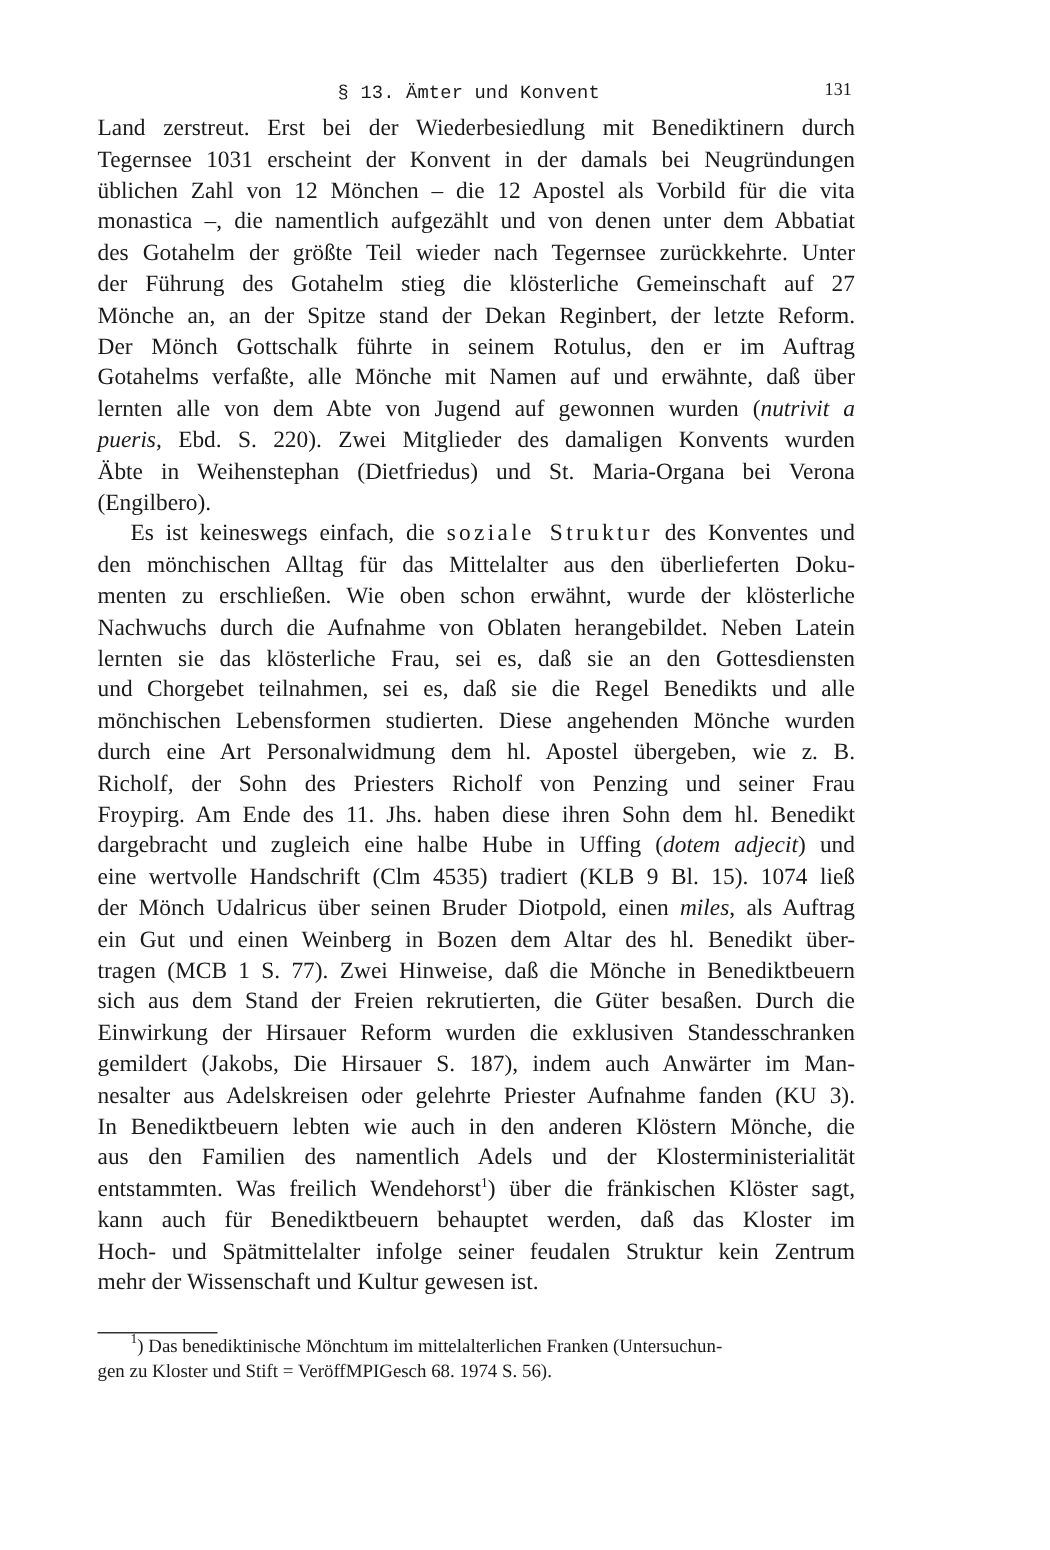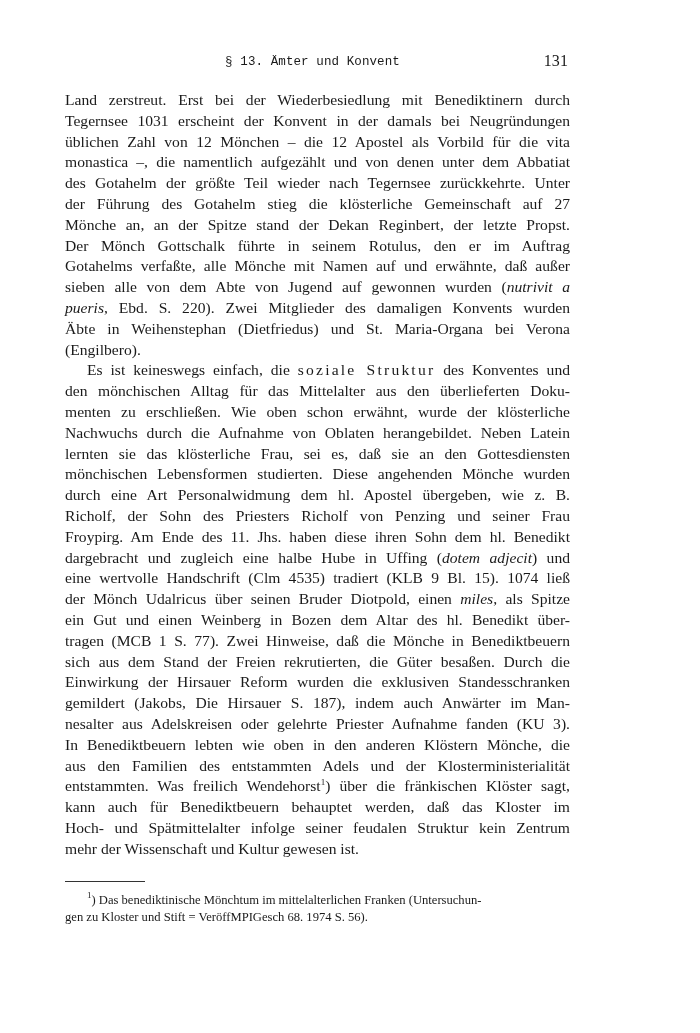--- a/index.html
+++ b/index.html
@@ -7,38 +7,36 @@
   .page {
     position: absolute; left: 65px; top: 52px; width: 505px;
     font-family: "Liberation Serif", "DejaVu Serif", serif;
     color: #1a1a1a;
   }
   .running-head {
     position: relative; height: 24px;
     font-size: 12.5px; letter-spacing: 0.1px;
   }
   .running-head .title { position: absolute; left: 0; right: 10px; text-align: center; top: 3px; font-family: Liberation Mono, monospace; }
-  .running-head .pageno { position: absolute; right: 2px; top: 0px; font-size: 16px; }
+  .running-head .pageno { position: absolute; right: 2px; top: 0px; font-size: 12px; }
   .body {
-    margin-top: 14px;
     font-size: 15.6px; line-height: 20.8px;
     text-align: justify; hyphens: manual;
   }
   .body p { margin: 0; }
   .line { display: block; text-align: justify; text-align-last: justify; white-space: nowrap; overflow: visible; }
   .line.last { text-align-last: left; }
   .spaced { letter-spacing: 2.2px; }
   em { font-style: italic; }
   sup { font-size: 9px; line-height: 0; vertical-align: 6px; }
   .footrule {
     width: 80px; height: 0; border-top: 1px solid #333;
     margin-top: 22px;
   }
   .footnote {
-    margin-top: 10px;
     font-size: 12.6px; line-height: 17px;
   }
   .footnote .fline { display: block; white-space: nowrap; }
   .footnote .fline.first { padding-left: 22px; }
 </style>
 </head>
 <body>
 
 <div class="page">
 
@@ -49,50 +47,51 @@
 
   <div class="body">
 
     <p>
       <span class="line">Land zerstreut. Erst bei der Wiederbesiedlung mit Benediktinern durch</span>
       <span class="line">Tegernsee 1031 erscheint der Konvent in der damals bei Neugründungen</span>
       <span class="line">üblichen Zahl von 12 Mönchen – die 12 Apostel als Vorbild für die vita</span>
       <span class="line">monastica –, die namentlich aufgezählt und von denen unter dem Abbatiat</span>
       <span class="line">des Gotahelm der größte Teil wieder nach Tegernsee zurückkehrte. Unter</span>
       <span class="line">der Führung des Gotahelm stieg die klösterliche Gemeinschaft auf 27</span>
-      <span class="line">Mönche an, an der Spitze stand der Dekan Reginbert, der letzte Propst.</span>
+      <span class="line">Mönche an, an der Spitze stand der Dekan Reginbert, der letzte Reform.</span>
       <span class="line">Der Mönch Gottschalk führte in seinem Rotulus, den er im Auftrag</span>
-      <span class="line">Gotahelms verfaßte, alle Mönche mit Namen auf und erwähnte, daß außer</span>
-      <span class="line"><span>sieben alle von dem Abte von Jugend auf gewonnen wurden (</span><em>nutrivit a</em></span>
+      <span class="line">Gotahelms verfaßte, alle Mönche mit Namen auf und erwähnte, daß über</span>
+      <span class="line"><span>lernten alle von dem Abte von Jugend auf gewonnen wurden (</span><em>nutrivit a</em></span>
       <span class="line"><em>pueris</em><span>, Ebd. S. 220). Zwei Mitglieder des damaligen Konvents wurden</span></span>
       <span class="line">Äbte in Weihenstephan (Dietfriedus) und St. Maria-Organa bei Verona</span>
       <span class="line last">(Engilbero).</span>
     </p>
 
     <p>
       <span class="line" style="padding-left:22px;"><span>Es ist keineswegs einfach, die </span><span class="spaced">soziale Struktur</span><span> des Konventes und</span></span>
       <span class="line">den mönchischen Alltag für das Mittelalter aus den überlieferten Doku-</span>
       <span class="line">menten zu erschließen. Wie oben schon erwähnt, wurde der klösterliche</span>
       <span class="line">Nachwuchs durch die Aufnahme von Oblaten herangebildet. Neben Latein</span>
       <span class="line">lernten sie das klösterliche Frau, sei es, daß sie an den Gottesdiensten</span>
+      <span class="line">und Chorgebet teilnahmen, sei es, daß sie die Regel Benedikts und alle</span>
       <span class="line">mönchischen Lebensformen studierten. Diese angehenden Mönche wurden</span>
       <span class="line">durch eine Art Personalwidmung dem hl. Apostel übergeben, wie z. B.</span>
       <span class="line">Richolf, der Sohn des Priesters Richolf von Penzing und seiner Frau</span>
       <span class="line">Froypirg. Am Ende des 11. Jhs. haben diese ihren Sohn dem hl. Benedikt</span>
       <span class="line"><span>dargebracht und zugleich eine halbe Hube in Uffing (</span><em>dotem adjecit</em><span>) und</span></span>
       <span class="line">eine wertvolle Handschrift (Clm 4535) tradiert (KLB 9 Bl. 15). 1074 ließ</span>
-      <span class="line"><span>der Mönch Udalricus über seinen Bruder Diotpold, einen </span><em>miles</em><span>, als Spitze</span></span>
+      <span class="line"><span>der Mönch Udalricus über seinen Bruder Diotpold, einen </span><em>miles</em><span>, als Auftrag</span></span>
       <span class="line">ein Gut und einen Weinberg in Bozen dem Altar des hl. Benedikt über-</span>
       <span class="line">tragen (MCB 1 S. 77). Zwei Hinweise, daß die Mönche in Benediktbeuern</span>
       <span class="line">sich aus dem Stand der Freien rekrutierten, die Güter besaßen. Durch die</span>
       <span class="line">Einwirkung der Hirsauer Reform wurden die exklusiven Standesschranken</span>
       <span class="line">gemildert (Jakobs, Die Hirsauer S. 187), indem auch Anwärter im Man-</span>
       <span class="line">nesalter aus Adelskreisen oder gelehrte Priester Aufnahme fanden (KU 3).</span>
-      <span class="line">In Benediktbeuern lebten wie oben in den anderen Klöstern Mönche, die</span>
-      <span class="line">aus den Familien des entstammten Adels und der Klosterministerialität</span>
+      <span class="line">In Benediktbeuern lebten wie auch in den anderen Klöstern Mönche, die</span>
+      <span class="line">aus den Familien des namentlich Adels und der Klosterministerialität</span>
       <span class="line"><span>entstammten. Was freilich Wendehorst</span><sup>1</sup><span>) über die fränkischen Klöster sagt,</span></span>
       <span class="line">kann auch für Benediktbeuern behauptet werden, daß das Kloster im</span>
       <span class="line">Hoch- und Spätmittelalter infolge seiner feudalen Struktur kein Zentrum</span>
       <span class="line last">mehr der Wissenschaft und Kultur gewesen ist.</span>
     </p>
   </div>
 
   <div class="footrule"></div>
 
   <div class="footnote">

